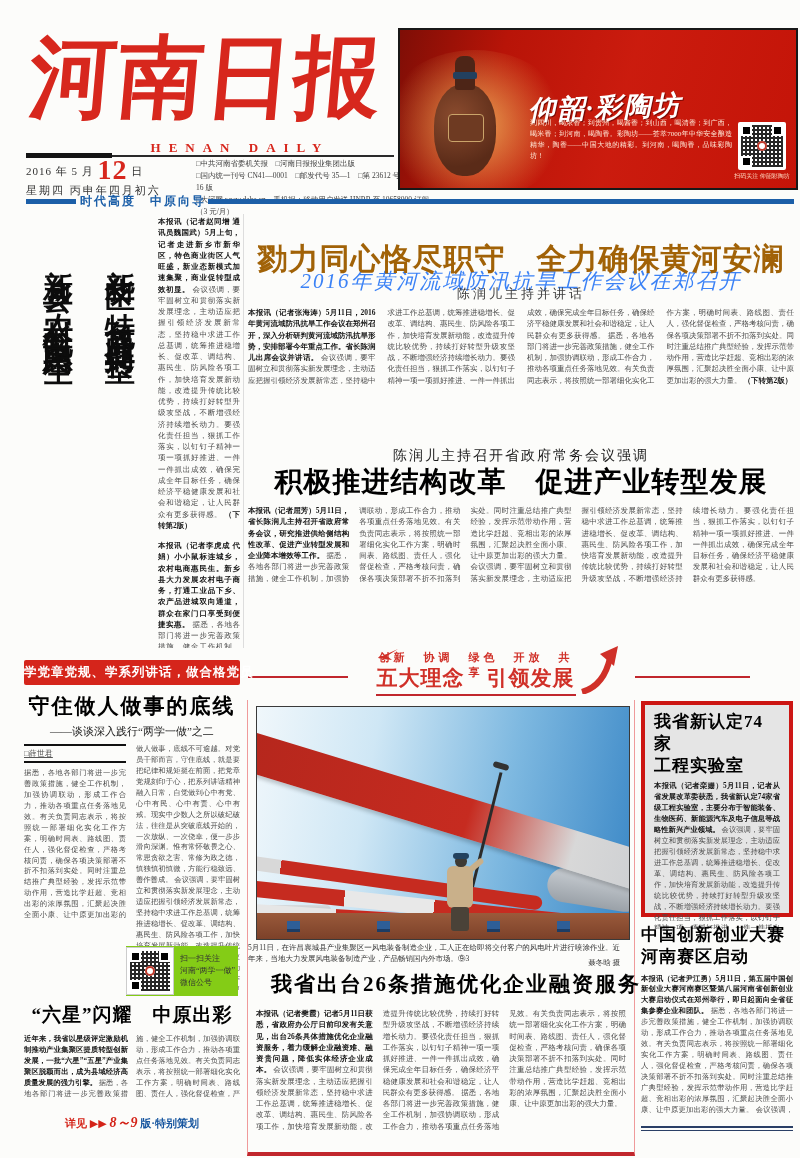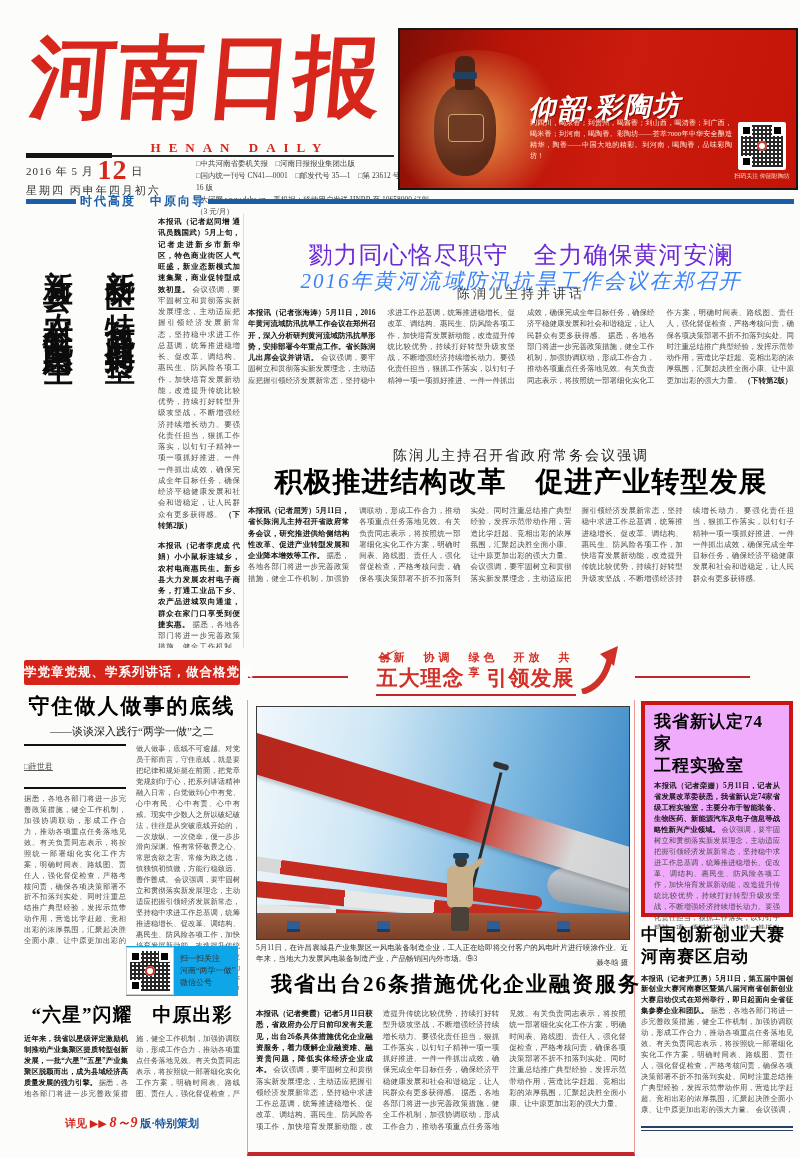--- a/index.html
+++ b/index.html
@@ -65,21 +65,21 @@
   #rail-div{left:243px;top:214px;width:1px;height:434px;background:#ddd;}
   #vheads{left:22px;top:246px;width:130px;height:404px;writing-mode:vertical-rl;
           font-weight:bold;font-size:30px;letter-spacing:7px;color:#0c0c0c;line-height:60px;}
   #vheads .vh{margin:0 2px;}
   #vheads .vrest{margin-top:22px;}
   #rail-body{left:158px;top:216px;width:82px;height:432px;}
   #rail-body .blk{margin-bottom:9px;}
 
   
   #flood-k{left:248px;top:220px;width:546px;font-size:21px;font-style:italic;color:#3b82f6;letter-spacing:2px;margin-top:47px;}
-  #flood-h{left:248px;top:239px;width:546px;font-size:24px;font-weight:normal;color:#6d28d9;letter-spacing:1px;white-space:nowrap;}
+  #flood-h{left:248px;top:239px;width:546px;font-size:30px;font-weight:bold;color:#a16207;letter-spacing:1px;white-space:nowrap;}
   #flood-b{left:248px;top:285px;width:546px;font-size:13px;color:#3c3c3c;letter-spacing:3px;}
   #flood-body{left:248px;top:307px;width:546px;height:122px;column-count:4;column-gap:12px;}
 
   
   #reform-k{left:248px;top:447px;width:546px;font-size:14px;color:#1d1d1d;letter-spacing:2px;}
   #reform-h{left:248px;top:463px;width:546px;font-size:28px;font-weight:bold;color:#000;letter-spacing:1px;white-space:nowrap;text-align:center;}
   #reform-body{left:248px;top:505px;width:546px;height:140px;column-count:5;column-gap:10px;}
 
   
   #bn-ll{left:248px;top:676px;width:100px;height:2px;background:#c1272d;}
@@ -112,27 +112,27 @@
   .trestle{position:absolute;bottom:7px;width:13px;height:8px;background:#2e5e97;border-bottom:3px solid #1d3c63;}
   #stacks{left:4px;bottom:24px;width:70px;height:10px;background:linear-gradient(#d7dadd,#aeb4ba);border-radius:5px;}
   #pole{left:214px;top:62px;width:3px;height:118px;background:#2b2b2b;transform:rotate(14deg);transform-origin:bottom center;}
   #roller{left:236px;top:56px;width:16px;height:6px;background:#333;border-radius:3px;transform:rotate(16deg);}
   #worker{left:182px;top:148px;width:42px;height:78px;}
   #w-head{position:absolute;left:16px;top:0;width:12px;height:12px;background:#3d3a35;border-radius:50% 50% 45% 45%;}
   #w-cap{position:absolute;left:14px;top:-2px;width:16px;height:6px;background:#23425f;border-radius:3px;}
   #w-body{position:absolute;left:8px;top:11px;width:26px;height:42px;background:#c9b08a;border-radius:6px;}
   #w-arm{position:absolute;left:26px;top:8px;width:20px;height:6px;background:#c9b08a;border-radius:3px;transform:rotate(-40deg);}
   #w-legs{position:absolute;left:12px;top:52px;width:18px;height:24px;background:#4a4238;border-radius:3px;}
-  #caption{left:256px;top:942px;width:372px;height:26px;font-size:7.5px;line-height:1.5;color:#333;text-align:justify;}
+  #caption{left:248px;top:942px;width:372px;height:26px;font-size:7.5px;line-height:1.5;color:#333;text-align:justify;}
   #credit{position:absolute;right:0;bottom:0;background:#fcfcfa;padding-left:6px;color:#333;}
   #fund-h{left:250px;top:970px;width:380px;font-size:21px;font-weight:bold;color:#000;letter-spacing:2px;white-space:nowrap;margin-left:16px;}
   #fund-body{left:256px;top:1008px;width:370px;height:136px;column-count:3;column-gap:10px;}
 
   
-  #labbox{left:641px;top:701px;width:152px;height:216px;border:4px solid #cc1512;background:#f0abfc;box-sizing:border-box;padding:6px 9px;}
+  #labbox{left:641px;top:701px;width:152px;height:216px;border:4px solid #cc1512;background:#e5e5e5;box-sizing:border-box;padding:6px 9px;}
   .side-title{font-size:17px;font-weight:bold;color:#000;line-height:1.28;letter-spacing:1px;}
   #lab-body{margin-top:5px;height:148px;font-size:7.3px;}
   #contest{left:641px;top:924px;width:152px;height:212px;}
   #contest-body{margin-top:6px;height:142px;font-size:7.3px;}
   #contest-rule{left:641px;top:1126px;width:152px;height:5px;border-top:2px solid #2a3f66;border-bottom:1px solid #2a3f66;box-sizing:border-box;}
 
   
   #ed-banner{left:24px;top:660px;width:216px;height:25px;background:#d5251b;border-radius:2px;
              color:#fff;font-weight:bold;font-size:12.5px;letter-spacing:1px;line-height:25px;text-align:center;white-space:nowrap;}
   #ed-h{left:24px;top:692px;width:216px;font-size:21px;font-weight:bold;color:#000;letter-spacing:2px;}
@@ -142,24 +142,24 @@
   #ed-colR{width:104px;height:246px;}
   #ed-logo{position:relative;height:64px;}
   #ed-icon{position:absolute;left:8px;top:2px;width:26px;height:20px;background:#fff;border:1px solid #aaa;transform:rotate(-22deg);}
   #ed-pen{position:absolute;left:3px;top:8px;width:18px;height:2px;background:#c0392b;transform:rotate(28deg);}
   #ed-en{position:absolute;right:2px;top:12px;font-size:8px;font-style:italic;color:#9a8f85;}
   .brk{position:absolute;width:7px;height:26px;top:32px;}
   #brk-l{left:0;border-left:1px solid #8d8d8d;border-top:1px solid #8d8d8d;border-bottom:1px solid #8d8d8d;}
   #brk-r{right:0;border-right:1px solid #8d8d8d;border-top:1px solid #8d8d8d;border-bottom:1px solid #8d8d8d;}
   #ed-logo-t{position:absolute;left:10px;top:38px;font-size:13.5px;font-weight:bold;letter-spacing:4px;color:#161616;white-space:nowrap;}
   .black-rule{height:2px;background:#111;}
-  #ed-byline{font-size:8px;color:#555;padding:15px 0;text-decoration:underline;}
+  #ed-byline{font-size:8px;color:#555;padding:2px 0;text-decoration:underline;}
   #ed-bodyL{margin-top:5px;height:150px;font-size:7.3px;}
   #ed-colR .bt{height:246px;font-size:7.3px;}
-  #lqr{left:126px;top:946px;width:112px;height:50px;background:#0ea5e9;display:flex;gap:6px;align-items:center;}
+  #lqr{left:126px;top:946px;width:112px;height:50px;background:#84cc16;display:flex;gap:6px;align-items:center;}
   #lqr .qr{width:46px;height:46px;background:#fff;border:1px solid #ccc;flex:0 0 auto;}
   #lqr-txt{font-size:8px;line-height:1.5;color:#333;}
   #six-h{left:24px;top:1002px;width:216px;font-size:19px;font-weight:bold;color:#000;letter-spacing:1px;white-space:nowrap;}
   #six-body{left:24px;top:1034px;width:216px;height:76px;column-count:2;column-gap:8px;font-size:7.3px;}
   #seemore{left:24px;top:1114px;width:216px;font-size:11px;text-align:center;white-space:nowrap;}
   .sm-pre,.sm-ar{color:#d42318;font-weight:bold;}
   .sm-pages{color:#d42318;font-weight:bold;font-style:italic;font-size:14px;}
   .sm-post{color:#16559f;font-weight:bold;}
 </style>
 </head>

